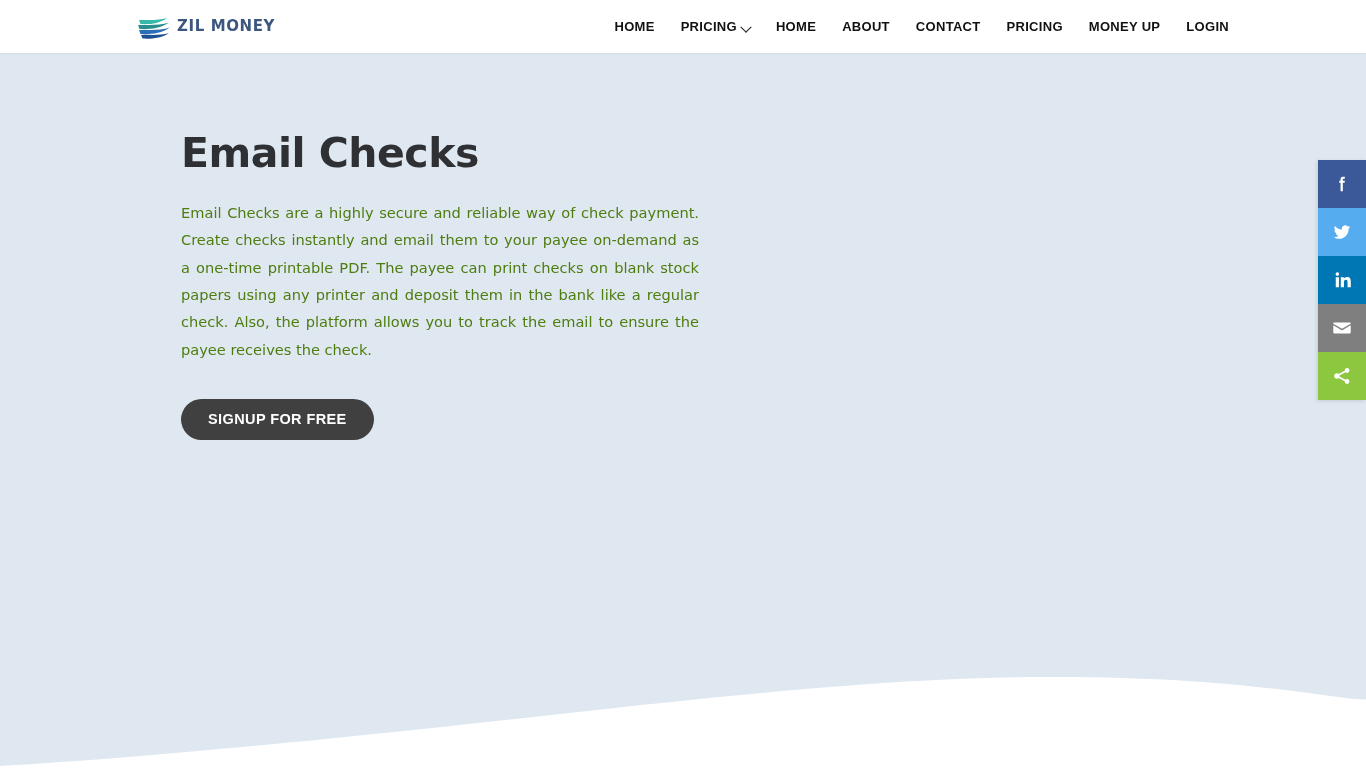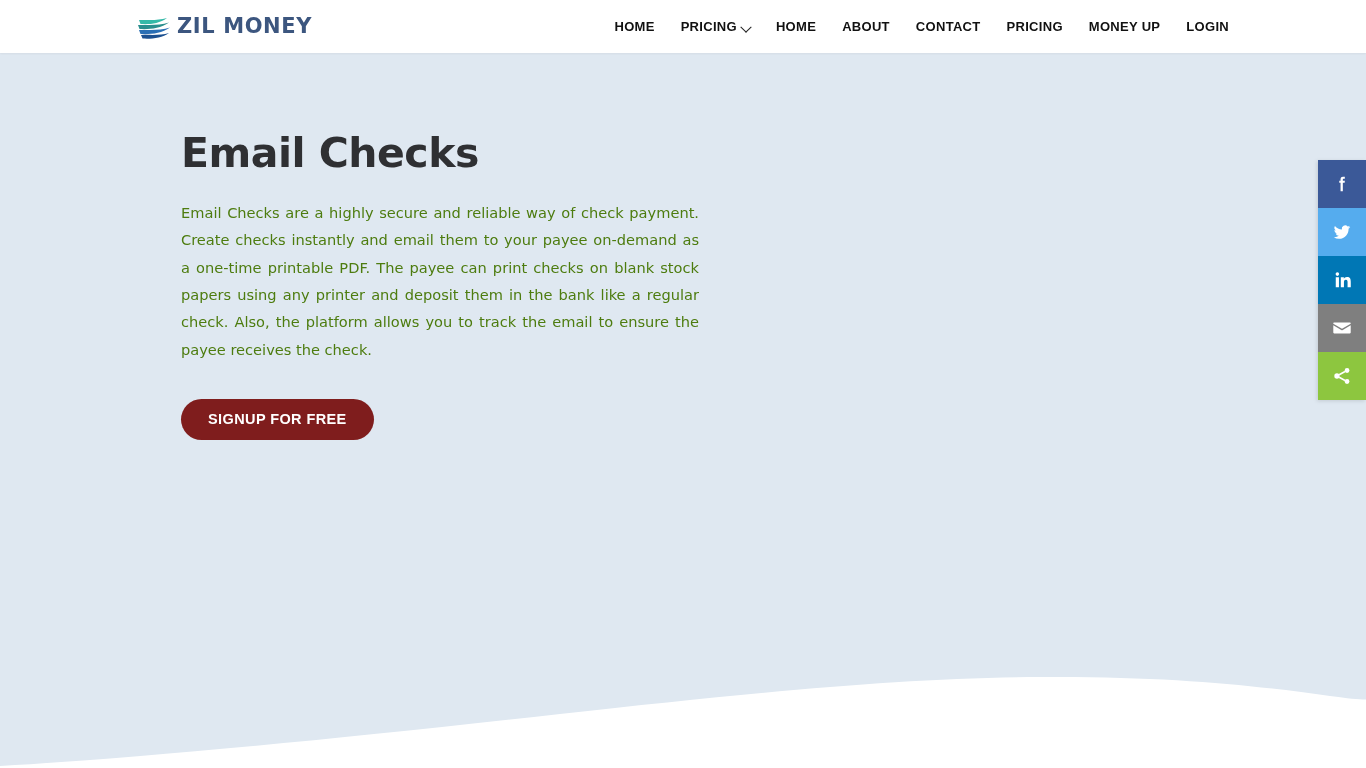--- a/index.html
+++ b/index.html
@@ -40,21 +40,21 @@
 
   .logo-mark {
     width: 36px;
     height: 28px;
     display: block;
     flex: 0 0 auto;
   }
 
   .logo-text {
     font-family: "DejaVu Sans", sans-serif;
-    font-size: 21px;
+    font-size: 15px;
     font-weight: 700;
     letter-spacing: 0.6px;
     color: #3c567f;
     line-height: 1;
     white-space: nowrap;
   }
 
   .main-nav {
     margin-left: auto;
     margin-right: 137px;
@@ -127,21 +127,21 @@
 
   .cta-btn {
     display: inline-flex;
     align-items: center;
     justify-content: center;
     margin-top: 36px;
     height: 41px;
     padding: 0 27px;
     border: none;
     border-radius: 21px;
-    background: #7f1d1d;
+    background: #404040;
     color: #ffffff;
     font-family: "Liberation Sans", sans-serif;
     font-size: 14.5px;
     font-weight: 700;
     letter-spacing: 0.4px;
     cursor: pointer;
     white-space: nowrap;
   }
 
   .hero-list {

